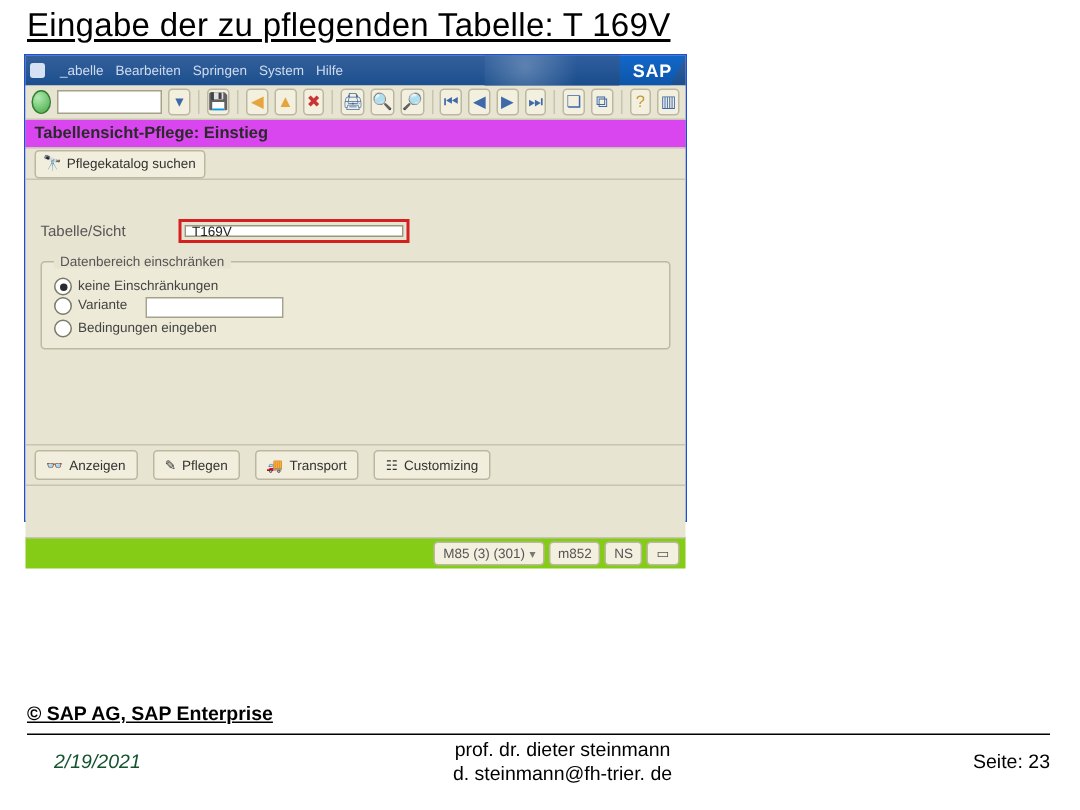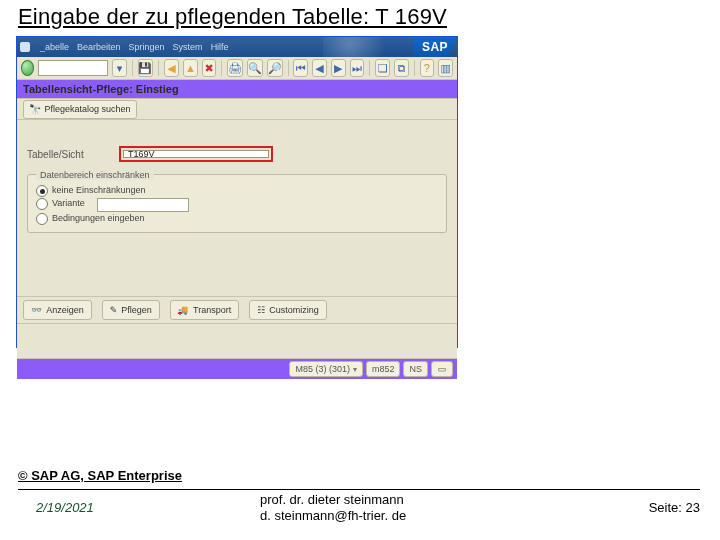--- a/index.html
+++ b/index.html
@@ -129,21 +129,21 @@
     background: #c7c4b2;
     margin: 0 1px;
   }
   .tb-icon {
     font-size: 11px;
     color: #3f6aa9;
     line-height: 1;
   }
   
   .screen-title {
-    background: #8b5cf6;
+    background: #d946ef;
     border-bottom: 1px solid #c7c4b2;
     padding: 3px 6px;
     font-weight: bold;
     color: #2a2a2a;
     font-size: 11px;
   }
   
   .app-toolbar {
     height: 20px;
     display: flex;
@@ -273,21 +273,21 @@
     border: 1px solid #bcb89f;
     border-radius: 3px;
     padding: 1px 7px;
     height: 16px;
   }
   .spacer { flex: 1 1 auto; background: #e8e4d2; }
   
   .status-bar {
     border-top: 1px solid #c7c4b2;
     height: 20px;
-    background: #8b5cf6;
+    background: #84cc16;
     display: flex;
     align-items: center;
     justify-content: flex-end;
     gap: 3px;
     padding: 0 4px;
     font-size: 9px;
     color: #555;
   }
   .status-cell {
     background: #f3f0e0;
@@ -321,20 +321,21 @@
     font-size: 13px;
     color: #14532d;
     font-style: italic;
   }
   .author {
     position: absolute;
     left: 260px;
     top: 492px;
     font-size: 13px;
     color: #000;
+    text-align: center;
     width: 230px;
     line-height: 1.2;
   }
   .page {
     position: absolute;
     right: 20px;
     top: 500px;
     font-size: 13px;
     color: #000;
   }

